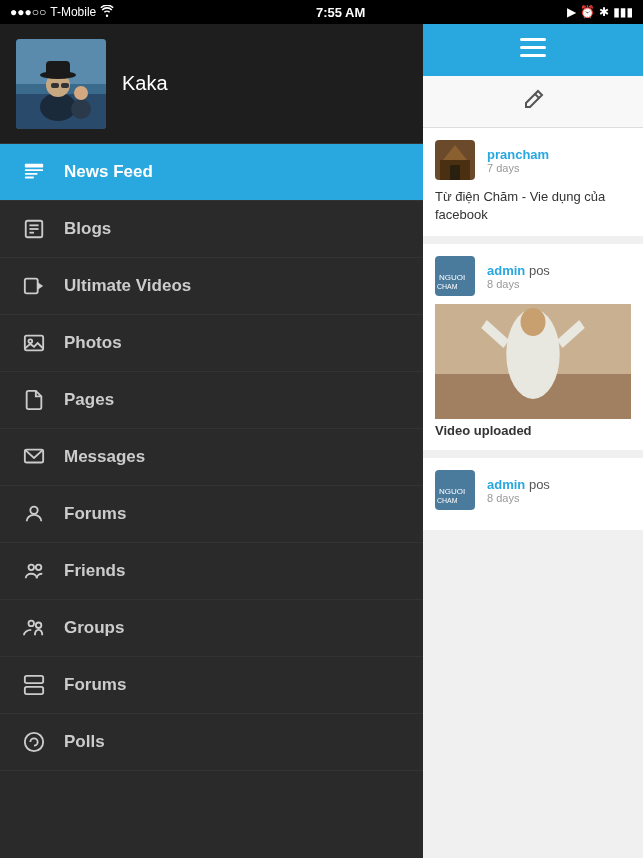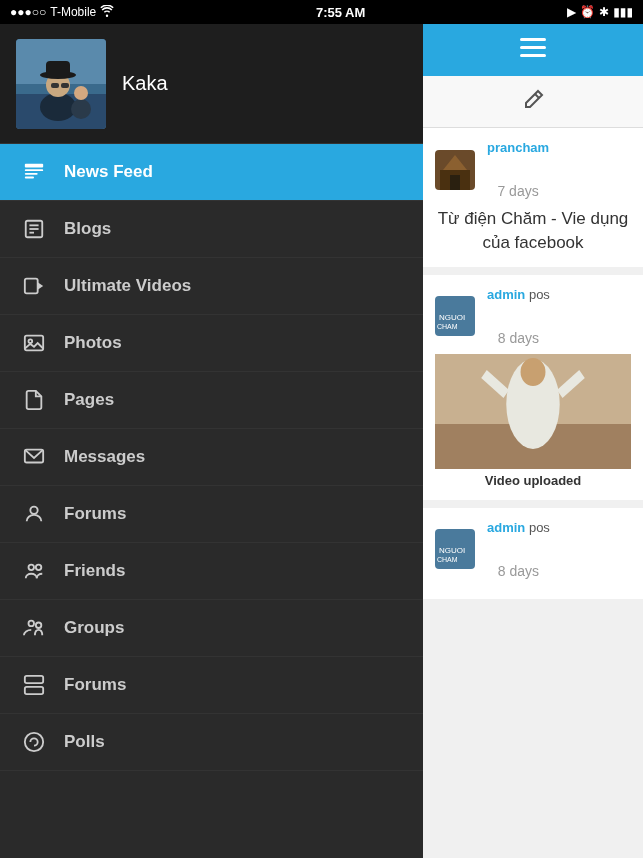--- a/index.html
+++ b/index.html
@@ -103,21 +103,20 @@
       font-weight: 700;
     }
 
     
     .right-panel {
       width: 220px;
       background: #f0f0f0;
       display: flex;
       flex-direction: column;
       overflow: hidden;
-      text-align: center;
     }
 
     
     .top-bar {
       background: #29a8e0;
       height: 52px;
       display: flex;
       align-items: center;
       justify-content: center;
     }
@@ -156,26 +155,25 @@
       flex-shrink: 0;
       overflow: hidden;
     }
     .feed-meta {}
     .feed-user {
       font-size: 13px;
       font-weight: 600;
       color: #29a8e0;
     }
     .feed-time {
-      font-size: 14px;
+      font-size: 11px;
       color: #999;
-      margin-top: 28px;
     }
     .feed-text {
-      font-size: 17px;
+      font-size: 13px;
       color: #333;
       line-height: 1.4;
     }
     .feed-image {
       width: 100%;
       height: 120px;
       object-fit: cover;
       margin: 8px 0 4px 0;
       display: block;
       background: linear-gradient(180deg, #c8b89a 0%, #d4a870 30%, #b89060 60%, #8a6040 100%);

